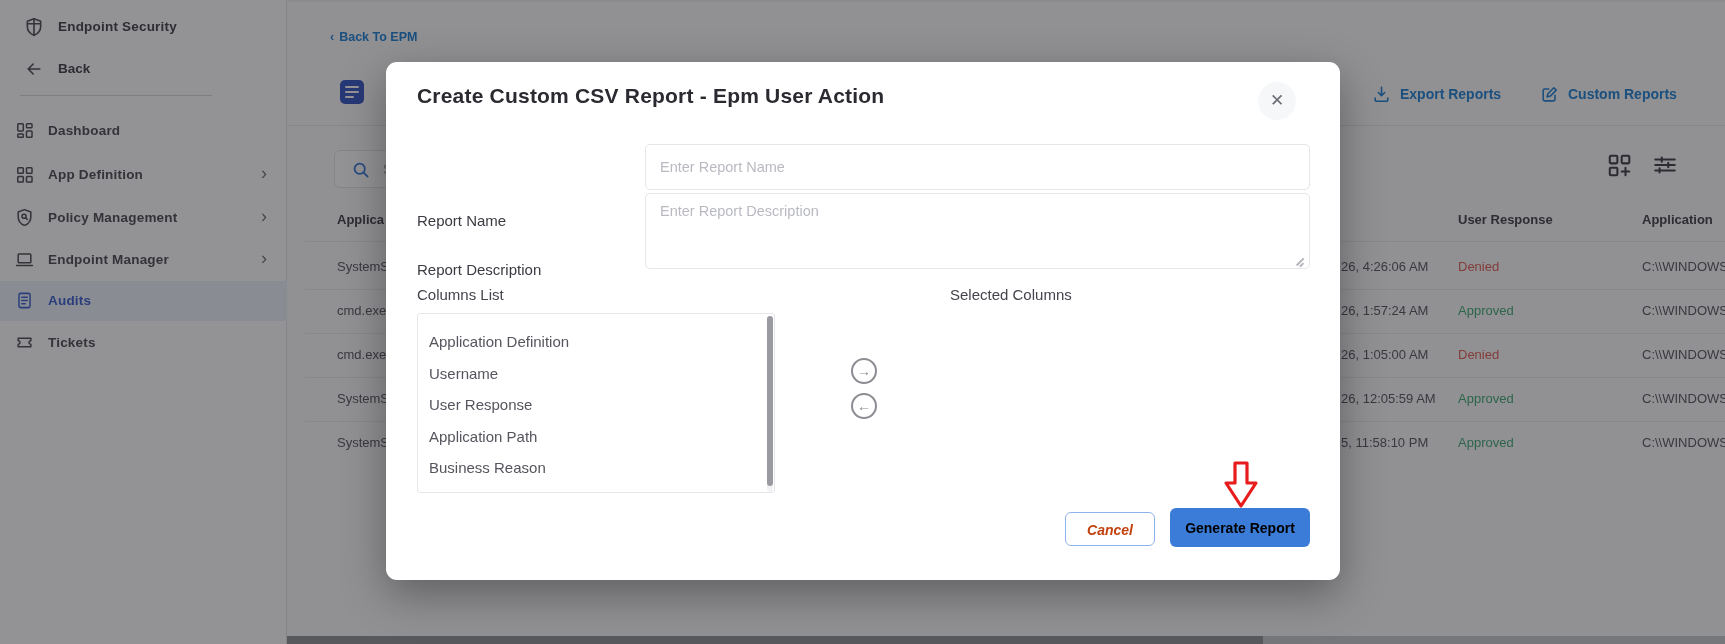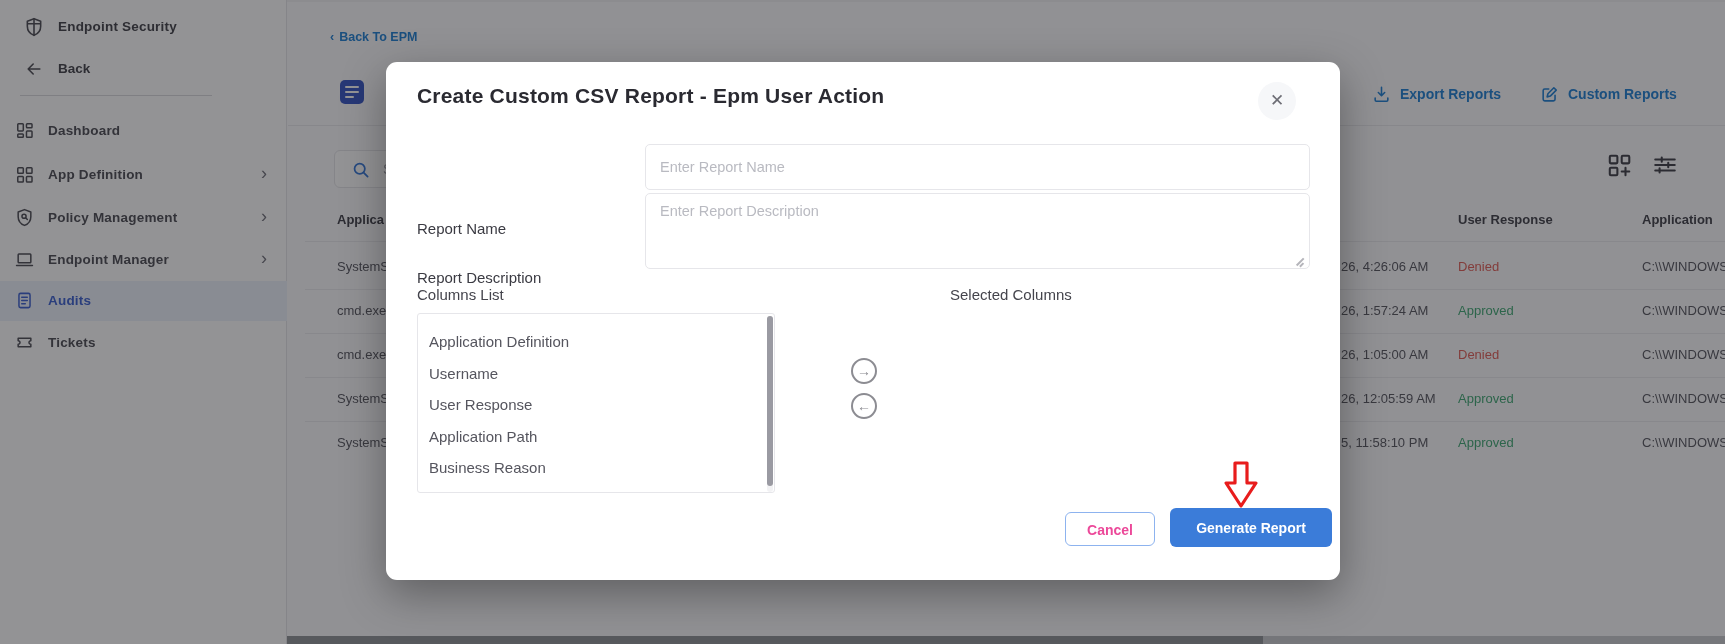--- a/index.html
+++ b/index.html
@@ -76,21 +76,21 @@
 
   
   .dim{position:absolute;inset:0;background:rgba(26,26,30,0.47);z-index:50;}
 
   
   .modal{position:absolute;left:386px;top:62px;width:954px;height:518px;background:#fff;border-radius:11px;z-index:100;
          box-shadow:0 14px 44px rgba(0,0,0,0.35);}
   .m-title{position:absolute;left:31px;top:22px;font-size:21px;font-weight:700;color:var(--ink);letter-spacing:.2px;}
   .m-close{position:absolute;left:872px;top:20px;width:38px;height:38px;border-radius:50%;background:#f6f7f9;color:#6e6e76;
            font-size:17px;line-height:38px;text-align:center;cursor:pointer;}
-  .m-label{position:absolute;font-size:15px;color:var(--label);margin-top:8px;}
+  .m-label{position:absolute;font-size:15px;color:var(--label);}
   .lbl-name{left:31px;top:150px;}
   .lbl-desc{left:31px;top:199px;}
   .m-input{position:absolute;left:259px;top:82px;width:665px;height:46px;border:1px solid var(--line);border-radius:5px;
            padding:0 14px;font-size:14.5px;color:#444;outline:none;}
   .m-input::placeholder,.m-textarea::placeholder{color:var(--ph);}
   .m-textarea{position:absolute;left:259px;top:131px;width:665px;height:76px;border:1px solid var(--line);border-radius:5px;
            padding:9px 14px;font-size:14.5px;color:#444;outline:none;resize:none;}
   .resize-grip{position:absolute;left:908px;top:194px;width:12px;height:12px;pointer-events:none;}
   .resize-grip i{position:absolute;background:#b4b4ba;height:1.5px;transform:rotate(-45deg);}
   .resize-grip i:nth-child(1){width:10px;left:1px;top:5px;}
@@ -108,21 +108,21 @@
   .vthumb{position:absolute;right:0;top:0;width:6px;height:170px;background:#9a9aa2;border-radius:3px;cursor:grab;}
   .vtrack.light .vthumb{background:#e9e9ed;}
 
   .xfer{position:absolute;left:465px;width:26px;height:26px;border:2px solid #8c8c92;border-radius:50%;color:#8c8c92;
         font-size:14px;line-height:22px;text-align:center;cursor:pointer;}
   .xfer-right{top:296px;}
   .xfer-left{top:331px;}
 
   .m-btn{position:absolute;border-radius:6px;font-size:14px;font-weight:700;text-align:center;cursor:pointer;}
   .btn-cancel{left:679px;top:450px;width:90px;height:34px;line-height:32px;background:#fff;border:1.5px solid #8db3ef;color:var(--accent);}
-  .btn-generate{left:784px;top:446px;width:162px;height:39px;line-height:39px;background:var(--btn-blue);color:#ffffff;border:none;}
+  .btn-generate{left:784px;top:446px;width:140px;height:39px;line-height:39px;background:var(--btn-blue);color:#000000;border:none;}
 
   .red-arrow{position:absolute;left:1222px;top:461px;width:38px;height:48px;z-index:200;pointer-events:none;}
 
   svg{display:block;}
 </style>
 </head>
 <body>
 
 <div class="stage">
 
@@ -339,21 +339,21 @@
       <div class="vtrack">
           <div class="vthumb"></div>
         </div>
     </div>
 
     <div class="xfer xfer-right">→</div>
     <div class="xfer xfer-left">←</div>
 
     <div class="sec-label sec-sel">Selected Columns</div>
 
-    <button class="m-btn btn-cancel" style="color: #ec4899;">Cancel</button>
+    <button class="m-btn btn-cancel" style="color: #c2410c; font-style: italic;">Cancel</button>
     <button class="m-btn btn-generate" style="background: rgb(59, 124, 217);">Generate Report</button>
   </div>
 
   <svg class="red-arrow" viewBox="0 0 38 48">
     <path d="M13 2 h12 v20 h9 L19 45 L4 22 h9 Z" fill="#ffffff" stroke="#e81c1c" stroke-width="3.2" stroke-linejoin="round"></path>
   </svg>
 
 </div>
 
 </body></html>

